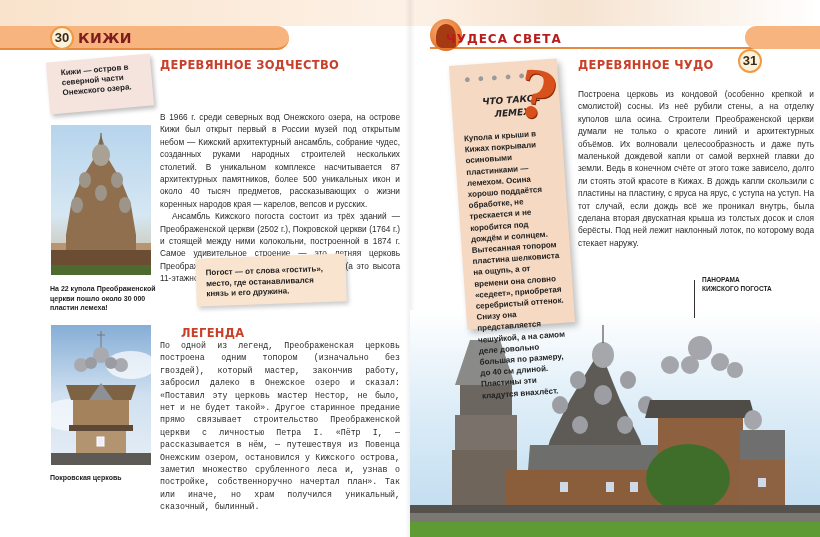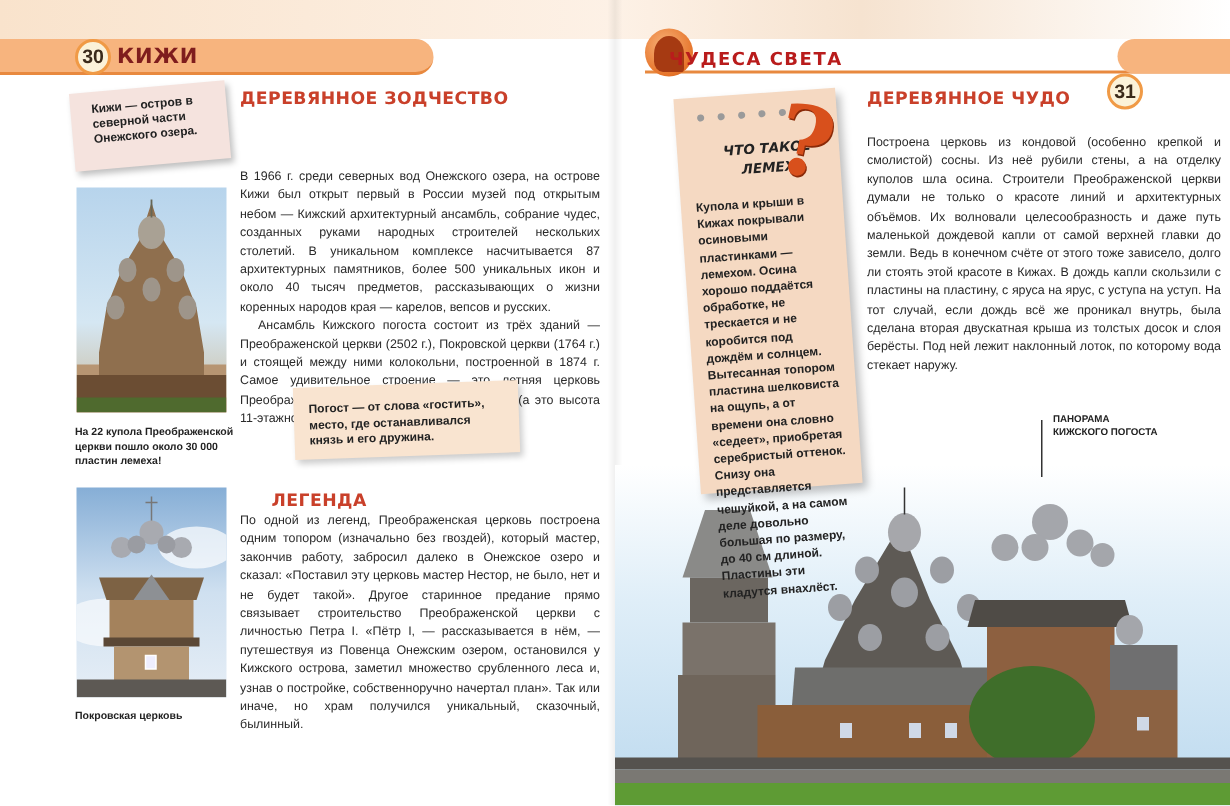--- a/index.html
+++ b/index.html
@@ -102,21 +102,21 @@
       <ellipse cx="50" cy="68" rx="6" ry="8" fill="#9e958a"></ellipse>
       <rect x="0" y="125" width="100" height="25" fill="#6b4d33"></rect>
       <rect x="0" y="140" width="100" height="10" fill="#4f6a2e"></rect>
     </svg>
   </div>
   <div class="cap" style="left:50px; top:284px; width:110px;">На 22 купола Преображенской церкви пошло около 30 000 пластин лемеха!</div>
 
   <div class="note-pogost">Погост — от слова «гостить», место, где останавливался князь и его дружина.</div>
 
   <div class="h2" style="left:160px; top:326px;margin-left:21px;">ЛЕГЕНДА</div>
-  <div class="para" style="left:160px; top:340px; width:240px;">
+  <div class="para" style="left:160px; top:340px; width:240px;font-family:Liberation Mono, monospace;">
     <p>По одной из легенд, Преображенская церковь построена одним топором (изначально без гвоздей), который мастер, закончив работу, забросил далеко в Онежское озеро и сказал: «Поставил эту церковь мастер Нестор, не было, нет и не будет такой». Другое старинное предание прямо связывает строительство Преображенской церкви с личностью Петра I. «Пётр I, — рассказывается в нём, — путешествуя из Повенца Онежским озером, остановился у Кижского острова, заметил множество срубленного леса и, узнав о постройке, собственноручно начертал план». Так или иначе, но храм получился уникальный, сказочный, былинный.</p>
   </div>
 
   <div class="photo photo2">
     <svg width="100" height="140" viewBox="0 0 100 140">
       <ellipse cx="80" cy="40" rx="25" ry="14" fill="#ffffff" opacity="0.7"></ellipse>
       <ellipse cx="20" cy="90" rx="30" ry="16" fill="#ffffff" opacity="0.6"></ellipse>
       <line x1="50" y1="6" x2="50" y2="24" stroke="#777" stroke-width="1"></line>
       <line x1="46" y1="10" x2="54" y2="10" stroke="#777" stroke-width="1"></line>
       <ellipse cx="50" cy="30" rx="8" ry="8" fill="#a8aab0"></ellipse>

